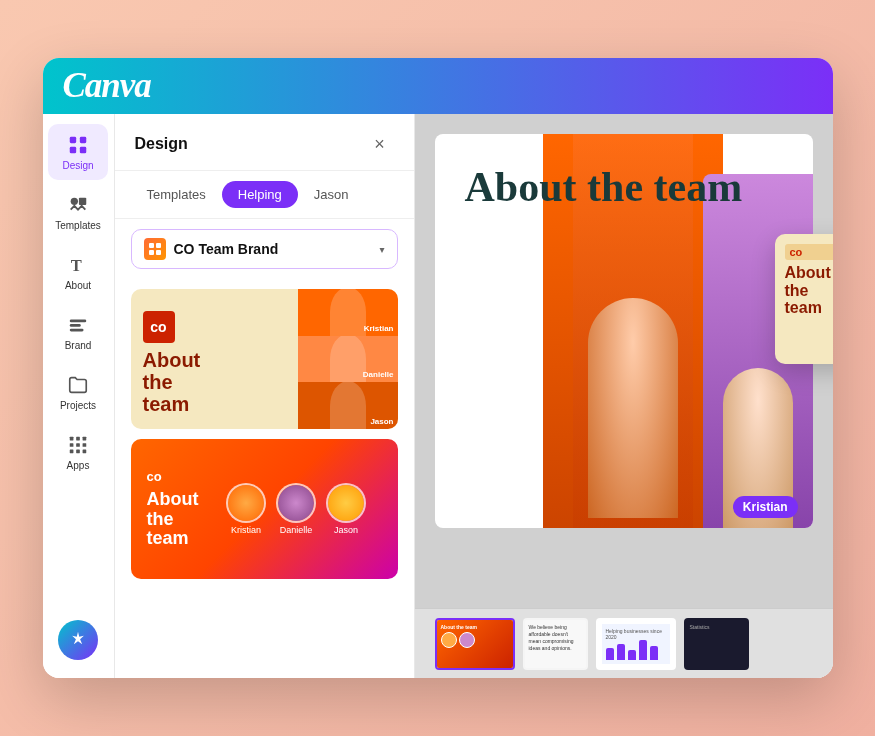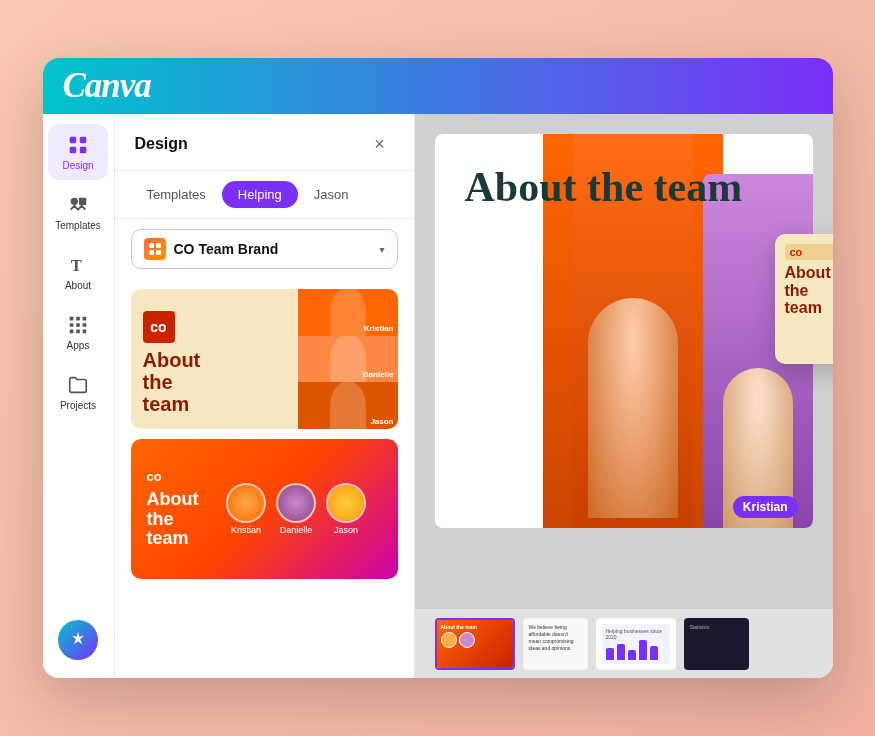--- a/index.html
+++ b/index.html
@@ -499,47 +499,57 @@
 
       <div class="sidebar-item">
         <div class="sidebar-icon">
           <svg class="icon-svg" viewBox="0 0 24 24" fill="none">
             <text x="4" y="18" font-size="18" font-weight="bold" fill="#555" font-family="serif">T</text>
           </svg>
         </div>
         <span class="sidebar-label">About</span>
       </div>
 
+      <div class="sidebar-item">
+        <div class="sidebar-icon">
+          <svg class="icon-svg" viewBox="0 0 24 24" fill="none">
+            <rect x="3" y="6" width="18" height="3" rx="1.5" fill="#555"></rect>
+            <rect x="3" y="11" width="12" height="3" rx="1.5" fill="#555"></rect>
+            <rect x="3" y="16" width="15" height="3" rx="1.5" fill="#555"></rect>
+          </svg>
+        </div>
+        <span class="sidebar-label">Brand</span>
+      </div>
+
+      <div class="sidebar-item">
+        <div class="sidebar-icon">
+          <svg class="icon-svg" viewBox="0 0 24 24" fill="none">
+            <path d="M3 6 Q3 4 5 4 L9 4 L11 6 L19 6 Q21 6 21 8 L21 18 Q21 20 19 20 L5 20 Q3 20 3 18 Z" fill="none" stroke="#555" stroke-width="1.8"></path>
+          </svg>
+        </div>
+        <span class="sidebar-label">Projects</span>
+      </div>
 
       <div class="sidebar-item">
         <div class="sidebar-icon">
           <svg class="icon-svg" viewBox="0 0 24 24" fill="none">
             <rect x="3" y="3" width="4" height="4" rx="0.5" fill="#555"></rect>
             <rect x="10" y="3" width="4" height="4" rx="0.5" fill="#555"></rect>
             <rect x="17" y="3" width="4" height="4" rx="0.5" fill="#555"></rect>
             <rect x="3" y="10" width="4" height="4" rx="0.5" fill="#555"></rect>
             <rect x="10" y="10" width="4" height="4" rx="0.5" fill="#555"></rect>
             <rect x="17" y="10" width="4" height="4" rx="0.5" fill="#555"></rect>
             <rect x="3" y="17" width="4" height="4" rx="0.5" fill="#555"></rect>
             <rect x="10" y="17" width="4" height="4" rx="0.5" fill="#555"></rect>
             <rect x="17" y="17" width="4" height="4" rx="0.5" fill="#555"></rect>
           </svg>
         </div>
         <span class="sidebar-label">Apps</span>
       </div>
 
-      <div class="sidebar-item">
-        <div class="sidebar-icon">
-          <svg class="icon-svg" viewBox="0 0 24 24" fill="none">
-            <path d="M3 6 Q3 4 5 4 L9 4 L11 6 L19 6 Q21 6 21 8 L21 18 Q21 20 19 20 L5 20 Q3 20 3 18 Z" fill="none" stroke="#555" stroke-width="1.8"></path>
-          </svg>
-        </div>
-        <span class="sidebar-label">Projects</span>
-      </div>
-
       <div style="margin-top:auto; margin-bottom:8px;">
         <div style="width:40px;height:40px;border-radius:50%;background:linear-gradient(135deg,#00c4cc,#7b2ff7);display:flex;align-items:center;justify-content:center;cursor:pointer;">
           <svg width="20" height="20" viewBox="0 0 24 24" fill="none">
             <path d="M12 2 L13.5 8 L19 7 L14.5 11 L17 17 L12 13.5 L7 17 L9.5 11 L5 7 L10.5 8 Z" fill="#fff"></path>
           </svg>
         </div>
       </div>
     </div>
 
     <div class="design-panel">

